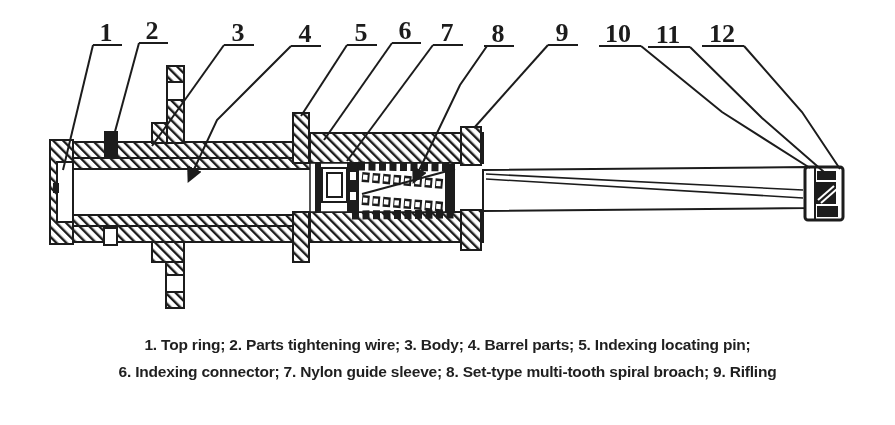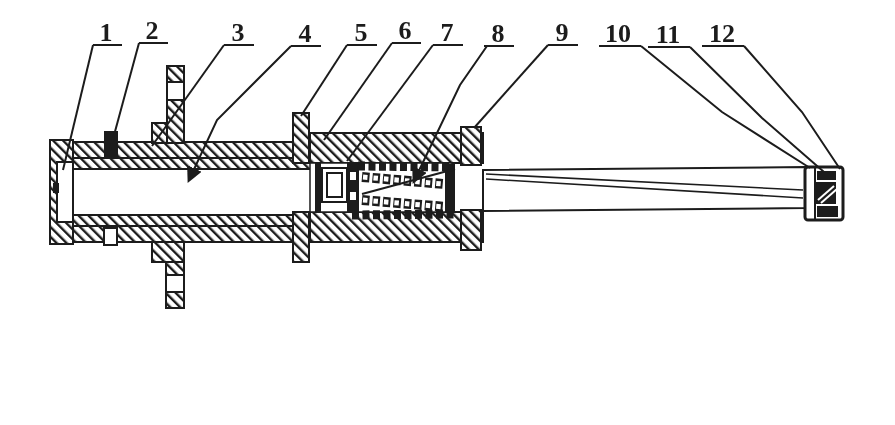--- a/index.html
+++ b/index.html
@@ -153,15 +153,17 @@
     <text class="callout-num" x="447" y="41">7</text>
     <text class="callout-num" x="498" y="42">8</text>
     <text class="callout-num" x="562" y="41">9</text>
     <text class="callout-num" x="618" y="42">10</text>
     <text class="callout-num" x="668" y="43">11</text>
     <text class="callout-num" x="722" y="42">12</text>
   </g>
 </svg>
 
 <div class="caption">
+  <div>1. Top ring; 2. Parts tightening wire; 3. Body; 4. Barrel parts; 5. Indexing locating pin;</div>
+  <div>6. Indexing connector; 7. Nylon guide sleeve; 8. Set-type multi-tooth spiral broach; 9. Rifling</div>
 </div>
 
 </div>
 
 </body></html>

